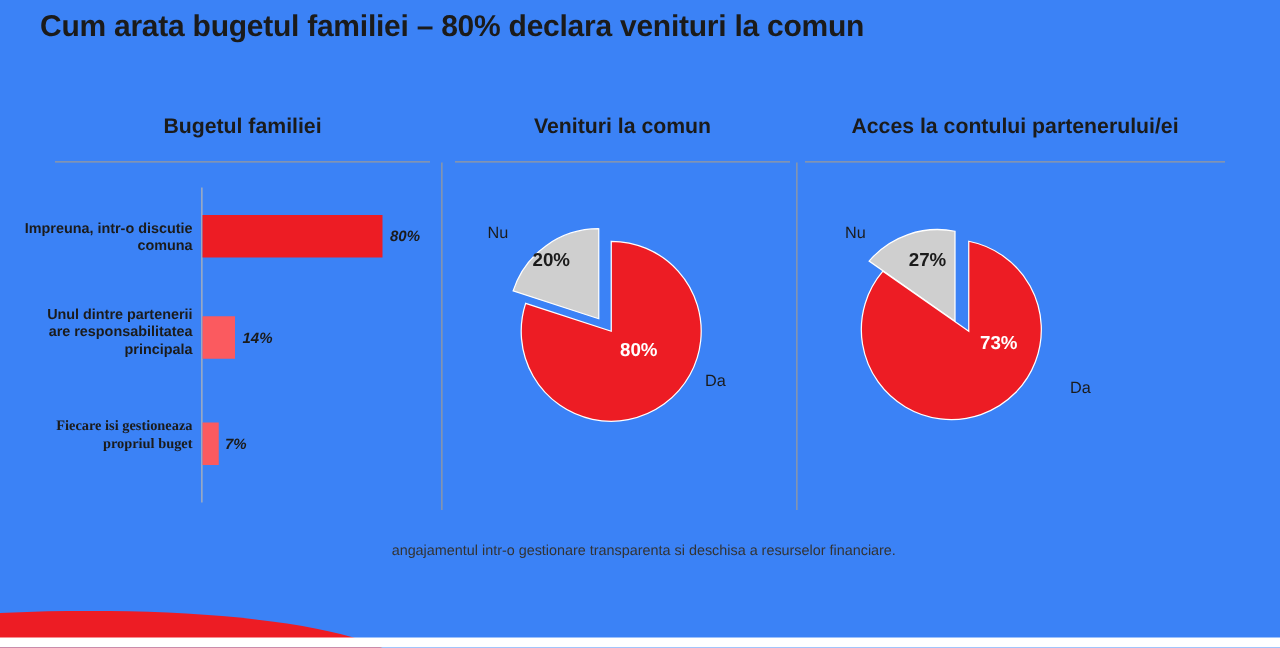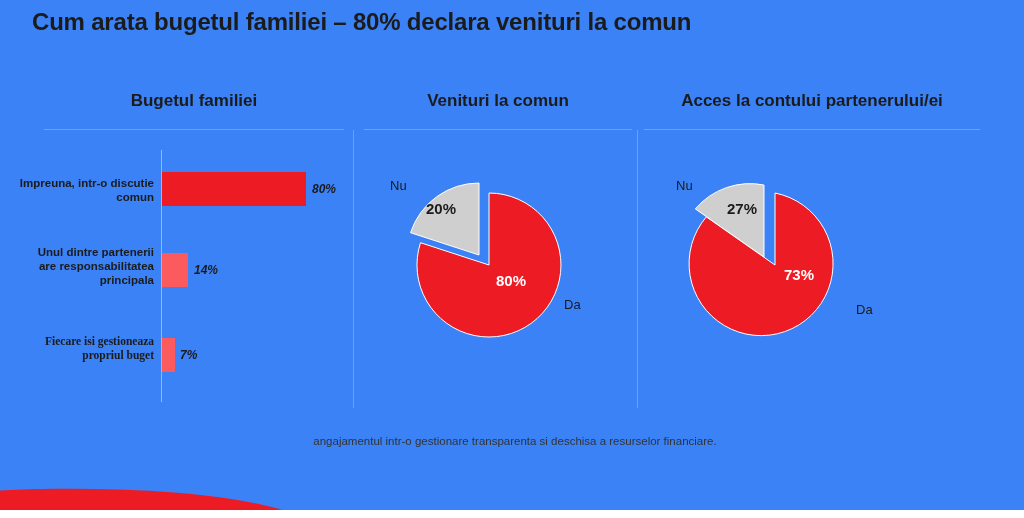--- a/index.html
+++ b/index.html
@@ -189,21 +189,21 @@
     <div class="panel-rule"></div>
   </div>
 
   <div class="divider" id="divider-1"></div>
   <div class="divider" id="divider-2"></div>
 
   <div class="bar-chart">
     <div class="bar-axis"></div>
 
     <div class="bar-row" style="top: 22px;">
-      <div class="bar-label" style="top: 4px;">Impreuna, intr-o discutie comun</div>
+      <div class="bar-label" style="top: 4px;">Impreuna, intr-o discutie comuna</div>
       <div class="bar-fill" style="top: 0px; width: 144px; height: 34px;"></div>
       <div class="bar-value" style="left: 268px; top: 10px;">80%</div>
     </div>
 
     <div class="bar-row" style="top: 103px;">
       <div class="bar-label" style="top: -8px;">Unul dintre partenerii are responsabilitatea principala</div>
       <div class="bar-fill light" style="top: 0px; width: 26px; height: 34px;"></div>
       <div class="bar-value" style="left: 150px; top: 10px;">14%</div>
     </div>
 

